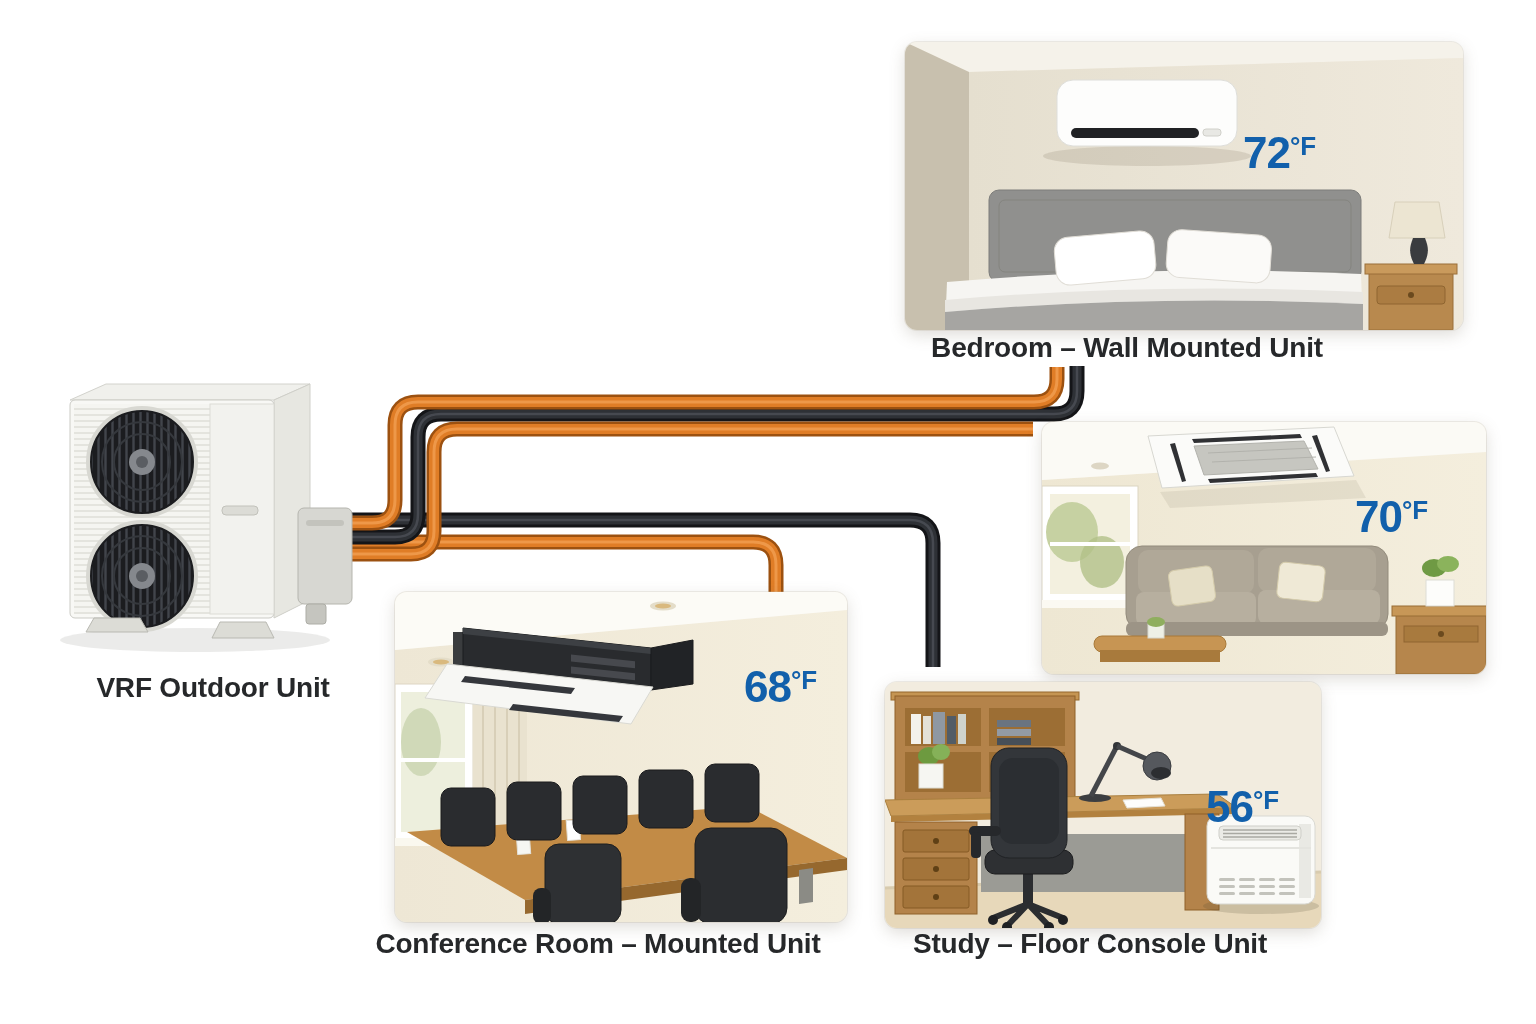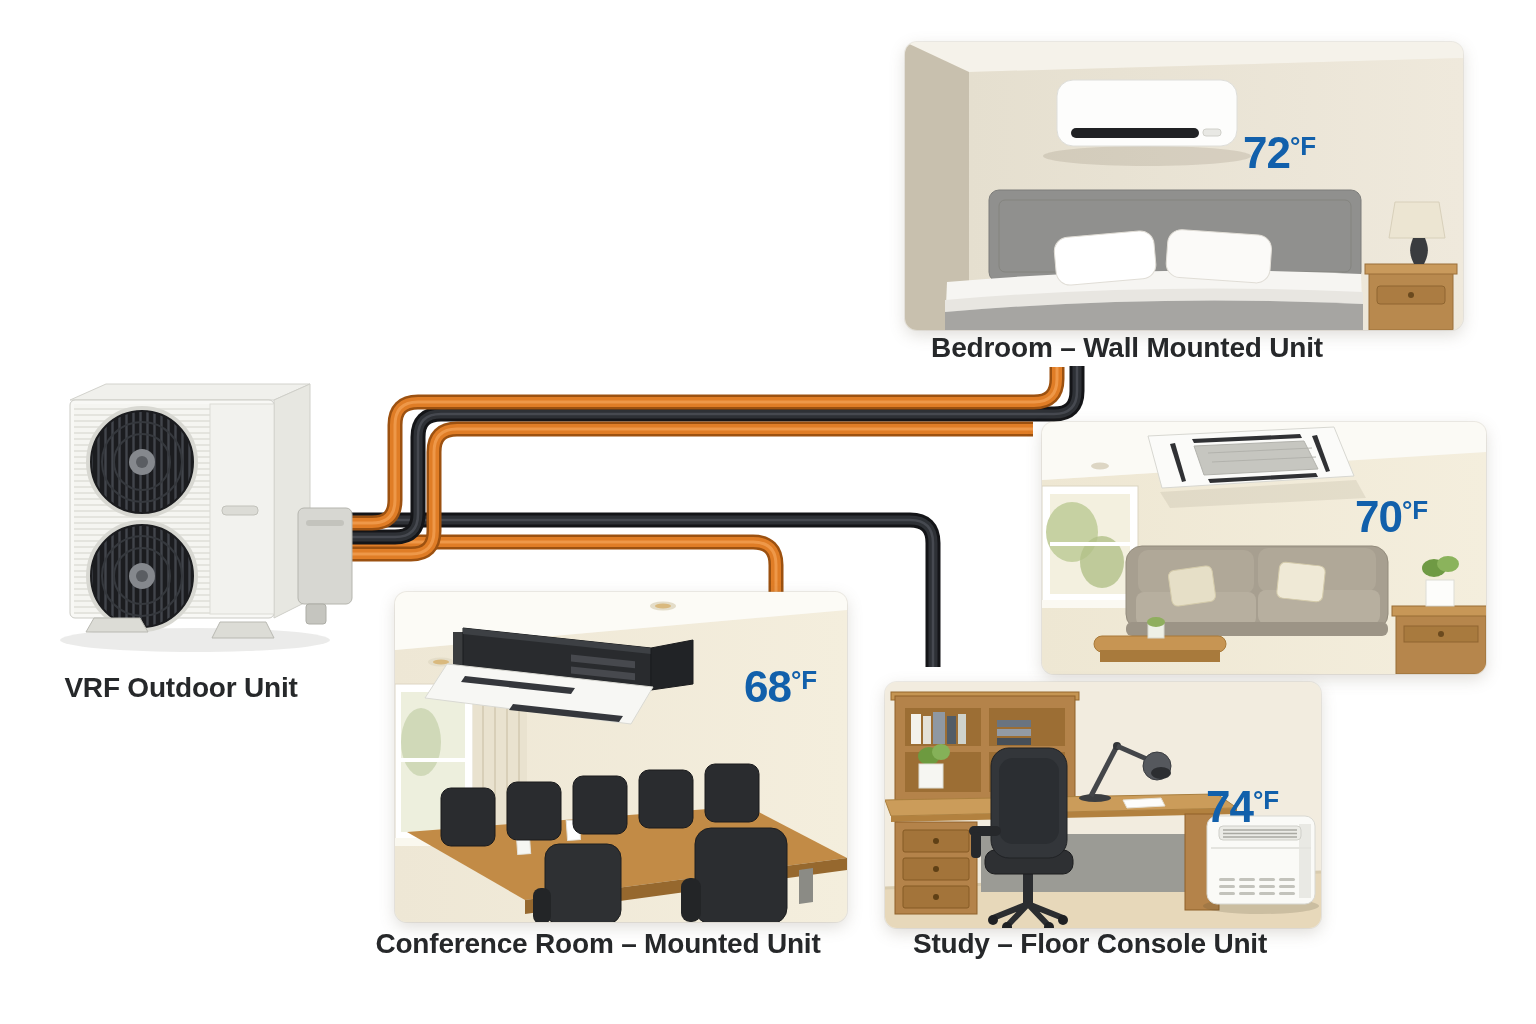--- a/index.html
+++ b/index.html
@@ -365,31 +365,31 @@
             <rect x="394" y="203" width="16" height="3" rx="1.5"></rect>
           <rect x="334" y="210" width="16" height="3" rx="1.5"></rect>
             <rect x="354" y="210" width="16" height="3" rx="1.5"></rect>
             <rect x="374" y="210" width="16" height="3" rx="1.5"></rect>
             <rect x="394" y="210" width="16" height="3" rx="1.5"></rect>
         </g>
       </g>
     </svg>
   </figure>
 
-  <div class="room-label" style="left:31px;top:672px;width:300px;">VRF Outdoor Unit</div>
+  <div class="room-label" style="left:63px;top:672px;width:300px;">VRF Outdoor Unit</div>
   <div class="room-label" style="left:848px;top:332px;width:558px;">Bedroom – Wall Mounted Unit</div>
   <div class="room-label" style="left:372px;top:928px;width:452px;">Conference Room – Mounted Unit</div>
   <div class="room-label" style="left:872px;top:928px;width:436px;">Study – Floor Console Unit</div>
 
   <div class="temp" style="left:1243px;top:128px;text-align:center;">
     <span>72</span><span class="deg">°F</span>
   </div>
   <div class="temp" style="left:1355px;top:468px;margin-top:24px;">
     <span>70</span><span class="deg">°F</span>
   </div>
   <div class="temp" style="left:702px;top:662px;margin-left:42px;">
     <span>68</span><span class="deg">°F</span>
   </div>
   <div class="temp" style="left:1206px;top:782px;">
-    <span>74</span><span class="deg">°F</span>
+    <span>56</span><span class="deg">°F</span>
   </div>
 
 </div>
 
 </body></html>

